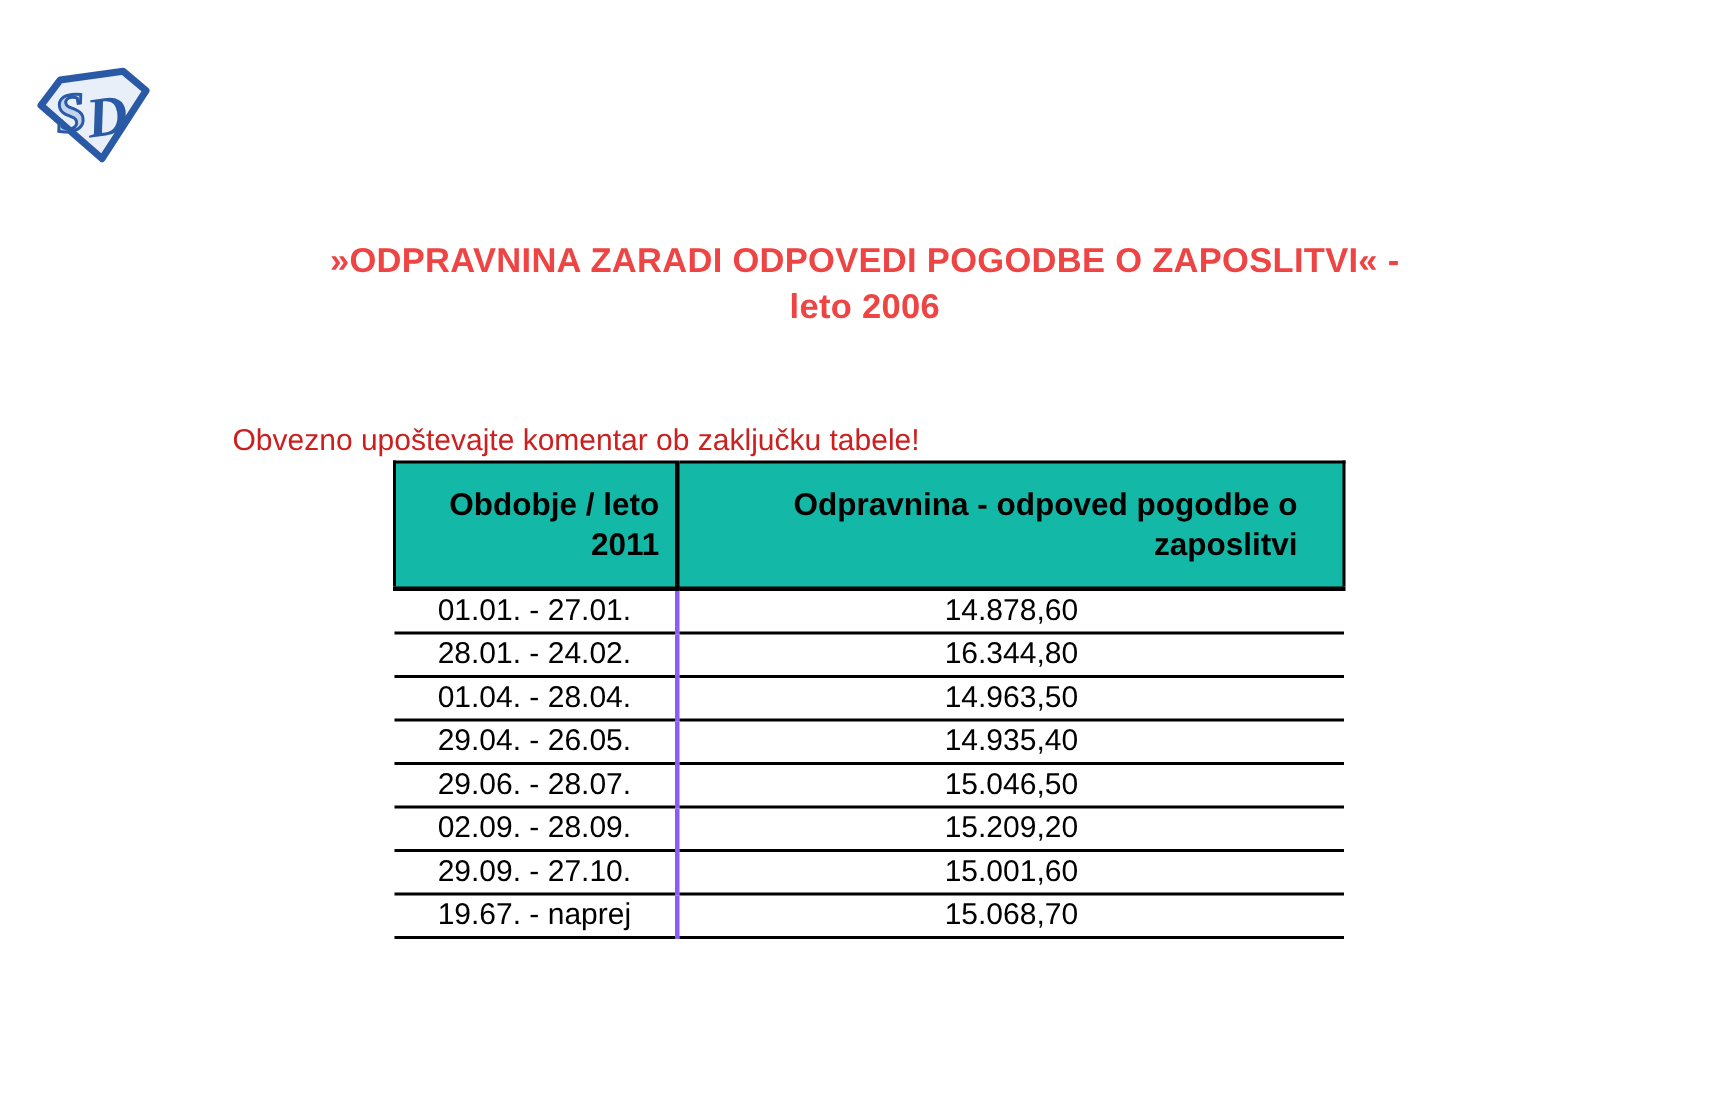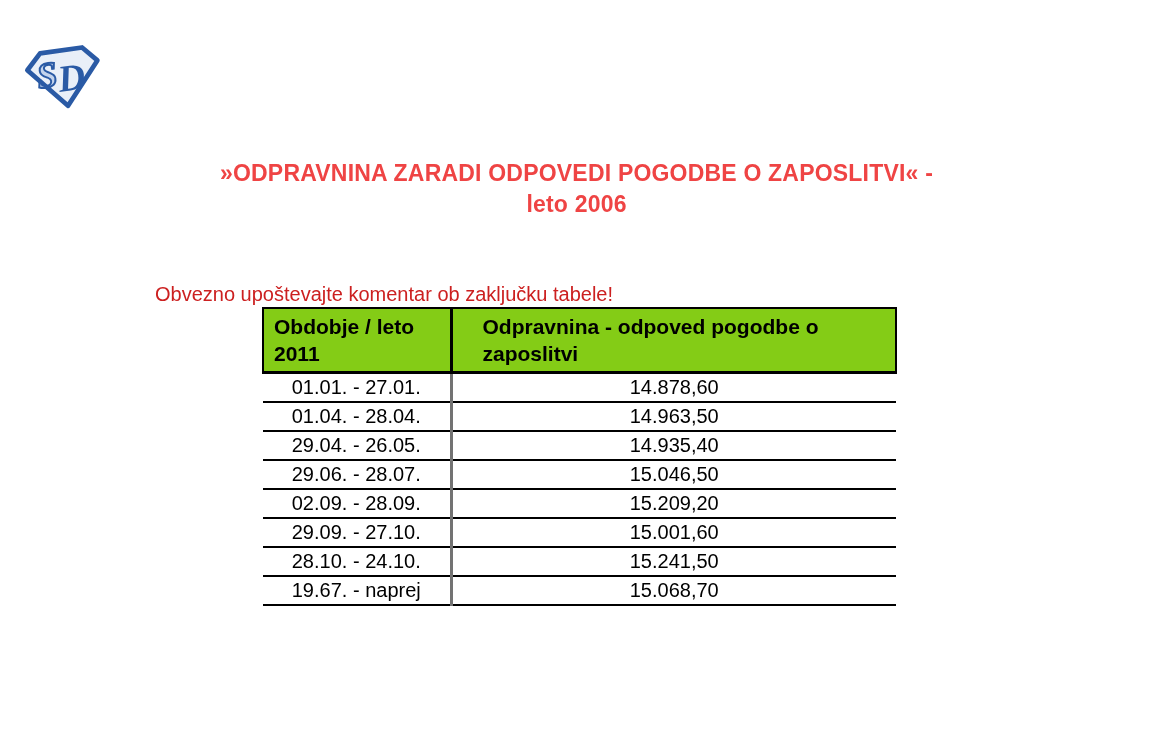--- a/index.html
+++ b/index.html
@@ -49,46 +49,46 @@
     position: absolute;
     left: 262px;
     top: 307px;
     width: 633px;
     border-collapse: collapse;
     table-layout: fixed;
   }
   table.sev-table col.c1 { width: 188px; }
   table.sev-table col.c2 { width: 445px; }
   table.sev-table th {
-    background: #84cc16;
+    background: #14b8a6;
     border: 2px solid #000000;
     border-bottom: 3px solid #000000;
     font-size: 21px;
     font-weight: bold;
     color: #000000;
-    text-align: left;
+    text-align: right;
     vertical-align: middle;
     height: 62px;
     line-height: 27px;
     padding: 0 10px;
   }
-  table.sev-table th.col-value { padding: 0 30px; }
+  table.sev-table th.col-value { padding: 10px 30px; }
   table.sev-table th.col-period { border-right: 3px solid #000000; }
   table.sev-table td {
     border-bottom: 2px solid #000000;
     font-size: 20px;
     color: #000000;
     text-align: center;
     vertical-align: middle;
     height: 27px;
     padding: 0;
     white-space: nowrap;
   }
   table.sev-table td:first-child {
-    border-right: 3px solid #737373;
+    border-right: 3px solid #8b5cf6;
     text-align: center;
   }
 </style>
 </head>
 <body>
 
 <div class="page">
 
   <div class="logo">
     <svg viewBox="0 0 100 84" width="80" height="66" xmlns="http://www.w3.org/2000/svg">
@@ -117,43 +117,43 @@
         <th class="col-period">Obdobje / leto 2011</th>
         <th class="col-value">Odpravnina - odpoved pogodbe o zaposlitvi</th>
       </tr>
     </thead>
     <tbody id="table-body">
         <tr>
           <td>01.01. - 27.01.</td>
           <td>14.878,60</td>
         </tr>
         <tr>
+          <td>28.01. - 24.02.</td>
+          <td>16.344,80</td>
+        </tr>
+        <tr>
           <td>01.04. - 28.04.</td>
           <td>14.963,50</td>
         </tr>
         <tr>
           <td>29.04. - 26.05.</td>
           <td>14.935,40</td>
         </tr>
         <tr>
           <td>29.06. - 28.07.</td>
           <td>15.046,50</td>
         </tr>
         <tr>
           <td>02.09. - 28.09.</td>
           <td>15.209,20</td>
         </tr>
         <tr>
           <td>29.09. - 27.10.</td>
           <td>15.001,60</td>
         </tr>
         <tr>
-          <td>28.10. - 24.10.</td>
-          <td>15.241,50</td>
-        </tr>
-        <tr>
           <td>19.67. - naprej</td>
           <td>15.068,70</td>
         </tr>
       </tbody>
   </table>
 
 </div>
 
 </body></html>

